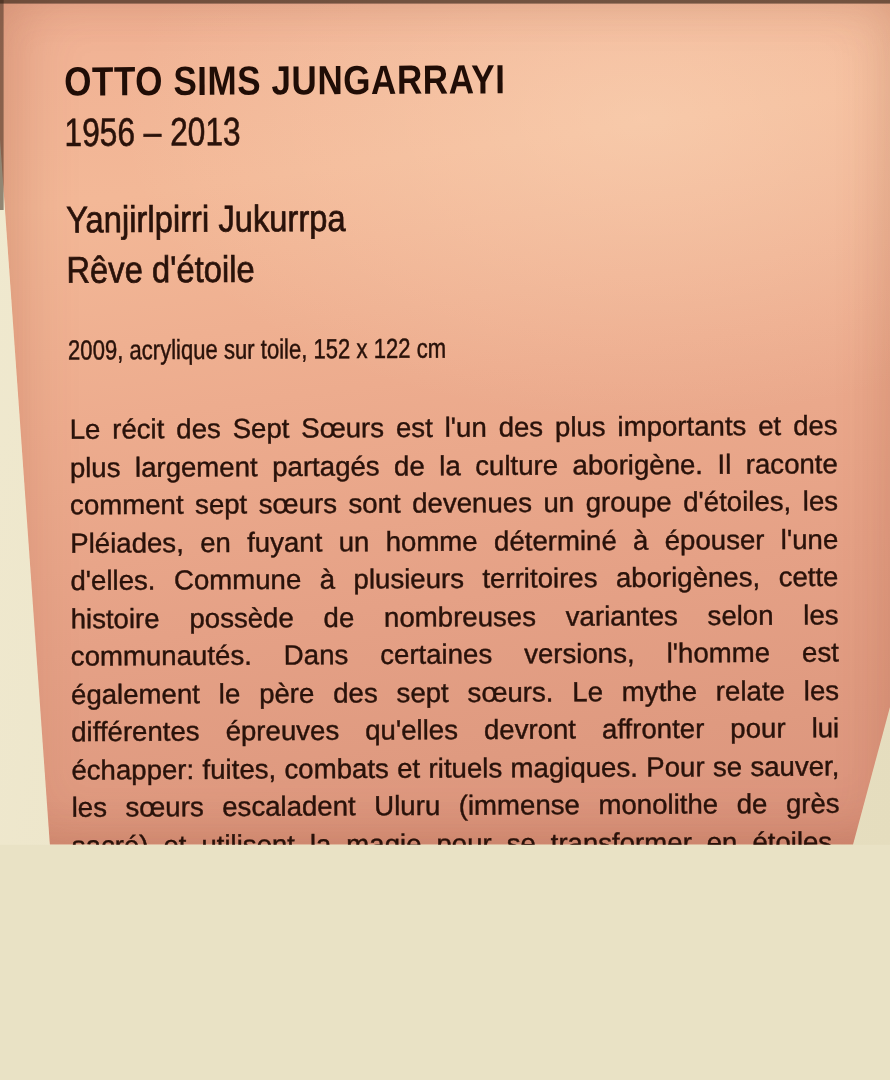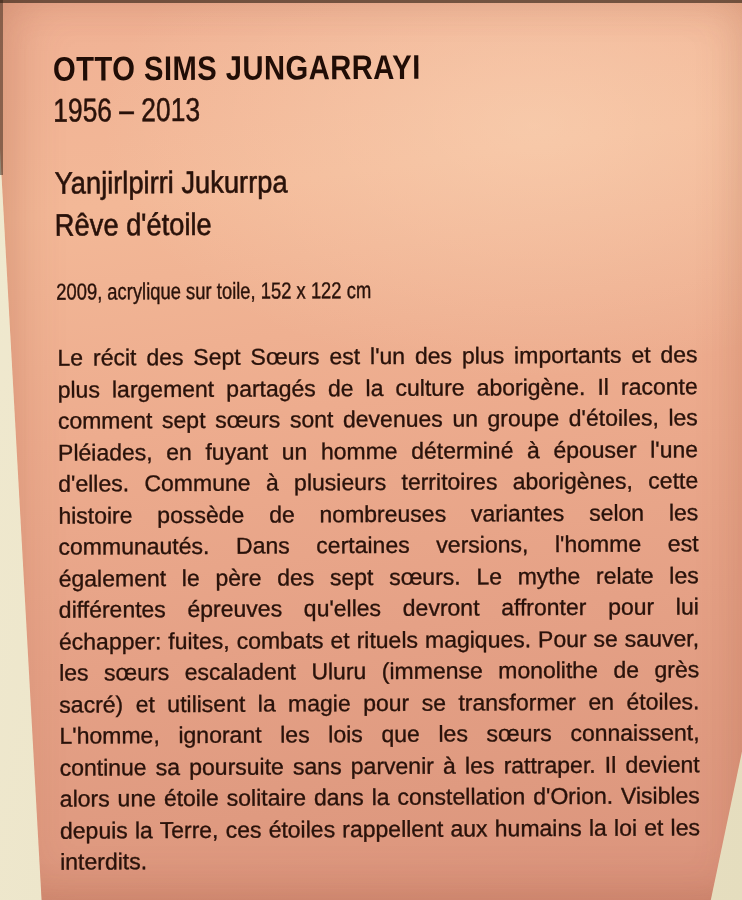--- a/index.html
+++ b/index.html
@@ -9,21 +9,21 @@
   body {
     width: 742px;
     height: 900px;
     overflow: hidden;
     font-family: "Liberation Sans", "DejaVu Sans", sans-serif;
     background: #e9e2c5;
   }
   .photo {
     position: relative;
     width: 742px;
-    height: 900px;
+    height: 704px;
     overflow: hidden;
     
     background: linear-gradient(100deg, #f0e9cf 0%, #eae3c7 45%, #e5ddbe 100%);
   }
   
   .photo-top-edge {
     position: absolute;
     top: 0; left: 0; right: 0;
     height: 3px;
     background: #342417;

